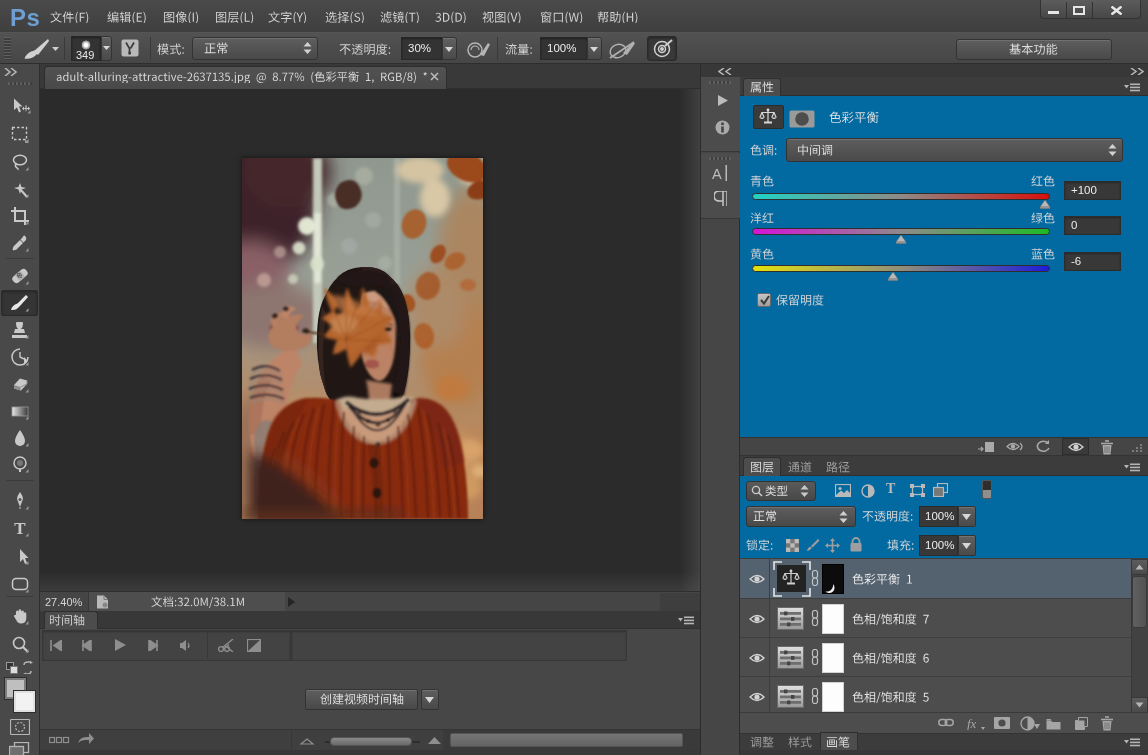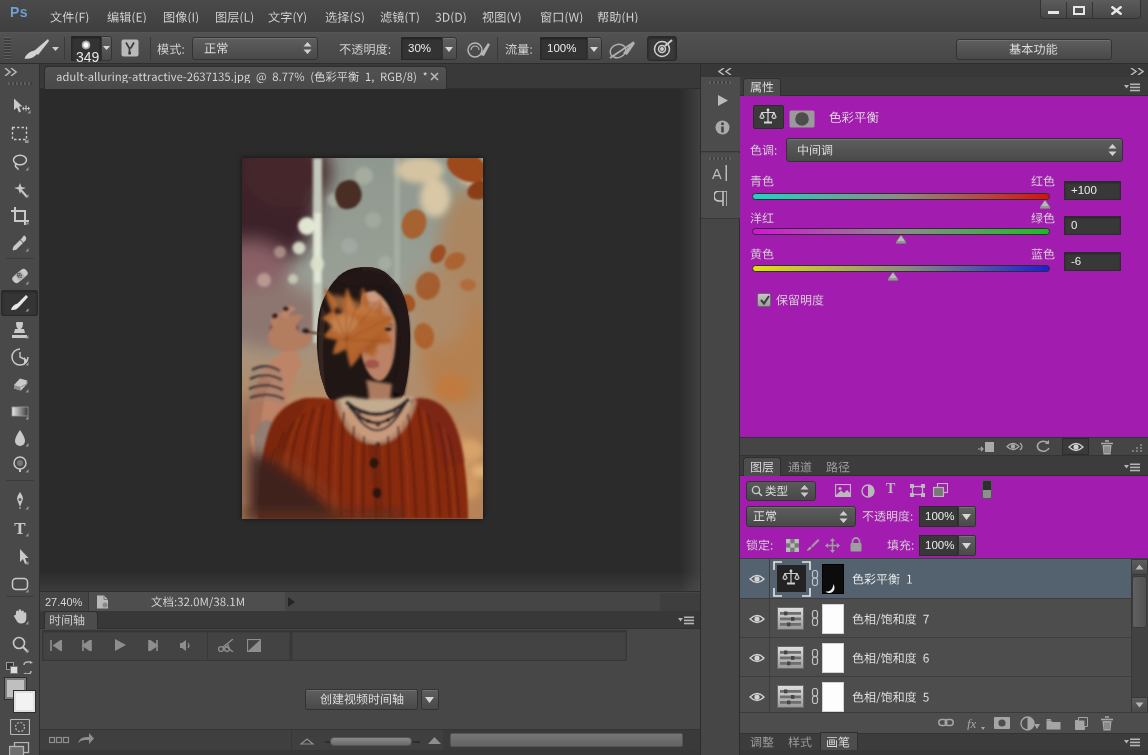--- a/index.html
+++ b/index.html
@@ -3,21 +3,21 @@
 *{margin:0;padding:0;box-sizing:border-box}
 html,body{width:1148px;height:755px;overflow:hidden;background:#434343;font-family:"Liberation Sans",sans-serif}
 .abs{position:absolute}
 .grad{background:linear-gradient(#5e5e5e,#494949);border:1px solid #333;border-radius:3px;box-shadow:inset 0 1px 0 rgba(255,255,255,.12)}
 .vbox{background:#333;border:1px solid #282828;border-right:none;box-shadow:inset 0 1px 2px rgba(0,0,0,.4)}
 .vbtn{background:linear-gradient(#606060,#4a4a4a);border:1px solid #333;box-shadow:inset 0 1px 0 rgba(255,255,255,.12)}
 .txt{position:absolute;color:#d8d8d8;font-size:12px;white-space:nowrap}
 </style></head><body>
 <div class="abs" style="left:0;top:0;width:1148px;height:755px;background:#434343">
     <div class="abs" style="left:0;top:0;width:1148px;height:33px;background:linear-gradient(#4a4a4a,#3f3f3f);border-bottom:1px solid #555">
-      <span class="abs" style="left:10px;top:4px;font-size:14px;font-weight:bold;color:#6e9fd2;letter-spacing:0.5px">Ps</span>
+      <span class="abs" style="left:10px;top:4px;font-size:24px;font-weight:bold;color:#6e9fd2;letter-spacing:0.5px">Ps</span>
       <svg style="position:absolute;left:50px;top:10.9px" width="39.38" height="12.2" viewBox="0 -880 3228 1000">
         <g fill="#d4d4d4" transform="scale(1,-1)">
           <path transform="translate(0 0)" d="M423 823C453 774 485 707 497 666L580 693C566 734 531 799 501 847ZM50 664V590H206C265 438 344 307 447 200C337 108 202 40 36 -7C51 -25 75 -60 83 -78C250 -24 389 48 502 146C615 46 751 -28 915 -73C928 -52 950 -20 967 -4C807 36 671 107 560 201C661 304 738 432 796 590H954V664ZM504 253C410 348 336 462 284 590H711C661 455 592 344 504 253Z"></path>
           <path transform="translate(1000 0)" d="M317 341V268H604V-80H679V268H953V341H679V562H909V635H679V828H604V635H470C483 680 494 728 504 775L432 790C409 659 367 530 309 447C327 438 359 420 373 409C400 451 425 504 446 562H604V341ZM268 836C214 685 126 535 32 437C45 420 67 381 75 363C107 397 137 437 167 480V-78H239V597C277 667 311 741 339 815Z"></path>
           <path transform="translate(2000 0)" d="M239 -196 295 -171C209 -29 168 141 168 311C168 480 209 649 295 792L239 818C147 668 92 507 92 311C92 114 147 -47 239 -196Z"></path>
           <path transform="translate(2338 0)" d="M101 0H193V329H473V407H193V655H523V733H101Z"></path>
           <path transform="translate(2890 0)" d="M99 -196C191 -47 246 114 246 311C246 507 191 668 99 818L42 792C128 649 171 480 171 311C171 141 128 -29 42 -171Z"></path>
         </g>
       </svg>
       <svg style="position:absolute;left:107px;top:10.9px" width="39.83" height="12.2" viewBox="0 -880 3265 1000">
@@ -133,21 +133,21 @@
       <div class="abs" style="left:64px;top:4px;width:1px;height:23px;background:#3a3a3a"></div>
       <div class="abs vbox" style="left:71px;top:3px;width:30px;height:25px;border-right:1px solid #282828"></div>
       <svg style="position:absolute;left:80px;top:6px" width="12" height="12" viewBox="0 0 12 12">
         <circle cx="6" cy="6" r="4.2" fill="#fff"></circle>
         <circle cx="6" cy="6" r="4.2" fill="url(#g0)"></circle>
         <radialGradient id="g0">
           <stop offset="0.4" stop-color="#fff"></stop>
           <stop offset="1" stop-color="#888"></stop>
         </radialGradient>
       </svg>
-      <span class="txt" style="left:76px;top:16px;font-size:14px;color:#e8e8e8">349</span>
+      <span class="txt" style="left:76px;top:16px;font-size:11px;color:#e8e8e8">349</span>
       <div class="abs vbtn" style="left:101px;top:3px;width:11px;height:25px;border-radius:0 3px 3px 0"></div>
       <svg style="position:absolute;left:103px;top:13px" width="7" height="4" viewBox="0 0 7 4">
         <path d="M0 0 H7 L3.5 4 Z" fill="#d6d6d6"></path>
       </svg>
       <svg style="position:absolute;left:121px;top:5px" width="19" height="21" viewBox="0 0 19 21">
         <rect x="0.5" y="1.5" width="17" height="17" rx="2" fill="#b9b9b9"></rect>
         <path d="M5 4.5 l3.5 6 l0 6 M13 4.5 l-3.5 6" stroke="#3a3a3a" stroke-width="1.7" fill="none"></path>
         <circle cx="8.7" cy="15" r="1.4" fill="#3a3a3a"></circle>
       </svg>
       <div class="abs" style="left:150px;top:4px;width:1px;height:23px;background:#3a3a3a"></div>
@@ -777,21 +777,21 @@
       <div class="abs" style="left:0;top:89px;width:39px;height:66px;background:#4c4c4c;border-bottom:1px solid #373737"></div>
       <div class="abs" style="left:8px;top:93px;width:22px;height:3px;background:repeating-linear-gradient(90deg,#5e5e5e 0 2px,#3f3f3f 2px 4px)"></div>
       <svg style="position:absolute;left:11px;top:101px" width="19" height="16" viewBox="0 0 19 16">
         <text x="0" y="13.5" font-size="14.5" font-family="Liberation Sans" fill="#bcbcbc">A</text>
         <rect x="13.5" y="0" width="1.5" height="16" fill="#bcbcbc"></rect>
       </svg>
       <svg style="position:absolute;left:13px;top:127px" width="13" height="15" viewBox="0 0 13 15">
         <path d="M13 0 V17 M9 0 V17 M13 0 H6 Q0 0 0 5 Q0 10 6 10 H9" stroke="#c6c6c6" stroke-width="1.5" fill="none"></path>
       </svg>
     </div>
-    <div class="abs" style="left:740px;top:64px;width:408px;height:691px;background:#a21caf">
+    <div class="abs" style="left:740px;top:64px;width:408px;height:691px;background:#0369a1">
       <div class="abs" style="left:0;top:0;width:408px;height:13px;background:#383838"></div>
       <svg style="position:absolute;left:389px;top:4px" width="15" height="7" viewBox="0 0 15 7">
         <path d="M2 0 L7 3.5 L2 7 M9 0 L14 3.5 L9 7" stroke="#b9b9b9" stroke-width="1.5" fill="none"></path>
       </svg>
       <div class="abs" style="left:0;top:13px;width:408px;height:19px;background:#3c3c3c;border-bottom:1px solid #2f2f2f"></div>
       <div class="abs" style="left:3px;top:14px;width:38px;height:18px;background:#4d4d4d;border:1px solid #2f2f2f;border-bottom:none;border-radius:3px 3px 0 0"></div>
       <svg style="position:absolute;left:10px;top:17.0px" width="24.0" height="12" viewBox="0 -880 2000 1000">
         <g fill="#dcdcdc" transform="scale(1,-1)">
           <path transform="translate(0 0)" d="M214 736H811V647H214ZM140 796V504C140 344 131 121 32 -36C51 -43 84 -62 98 -74C200 90 214 334 214 504V587H886V796ZM360 381H537V310H360ZM605 381H787V310H605ZM668 120 698 76 605 73V150H832V-12C832 -22 829 -26 817 -26C805 -27 768 -27 724 -25C731 -41 740 -62 743 -79C806 -79 847 -79 871 -70C896 -60 902 -45 902 -12V204H605V261H858V429H605V488C694 495 778 505 843 517L798 563C678 540 453 527 271 524C278 511 285 489 287 475C366 475 453 478 537 483V429H292V261H537V204H252V-81H321V150H537V71L361 65L365 8C463 12 596 19 729 26L755 -22L802 -4C784 32 746 91 713 134Z"></path>
           <path transform="translate(1000 0)" d="M172 840V-79H247V840ZM80 650C73 569 55 459 28 392L87 372C113 445 131 560 137 642ZM254 656C283 601 313 528 323 483L379 512C368 554 337 625 307 679ZM334 27V-44H949V27H697V278H903V348H697V556H925V628H697V836H621V628H497C510 677 522 730 532 782L459 794C436 658 396 522 338 435C356 427 390 410 405 400C431 443 454 496 474 556H621V348H409V278H621V27Z"></path>

